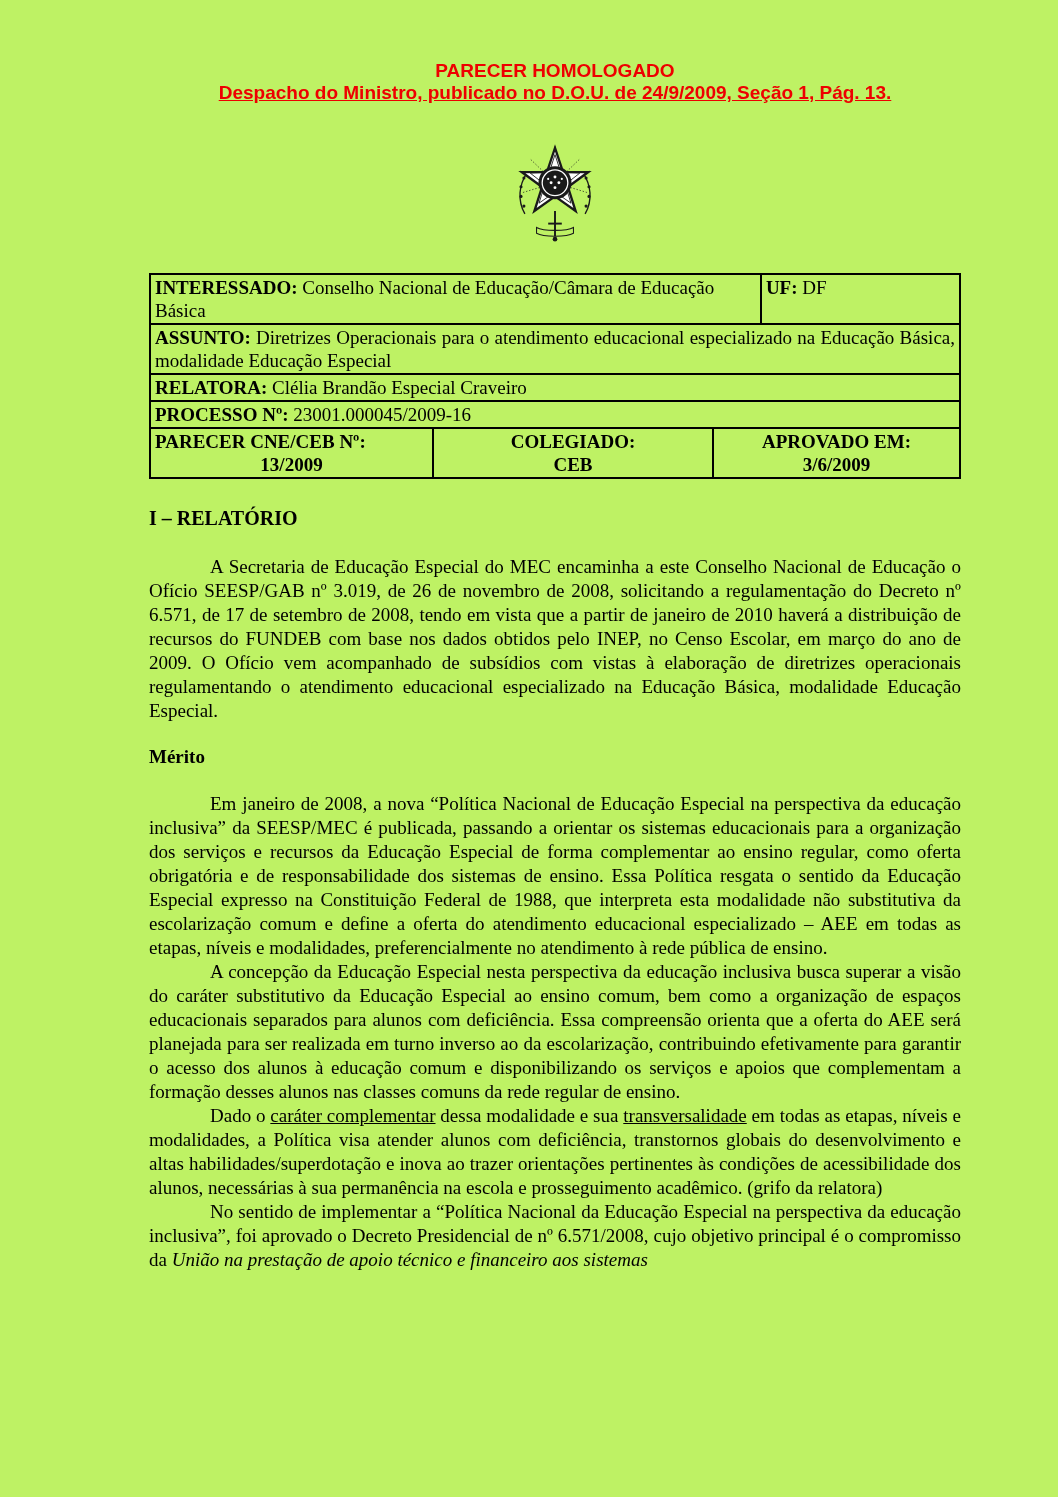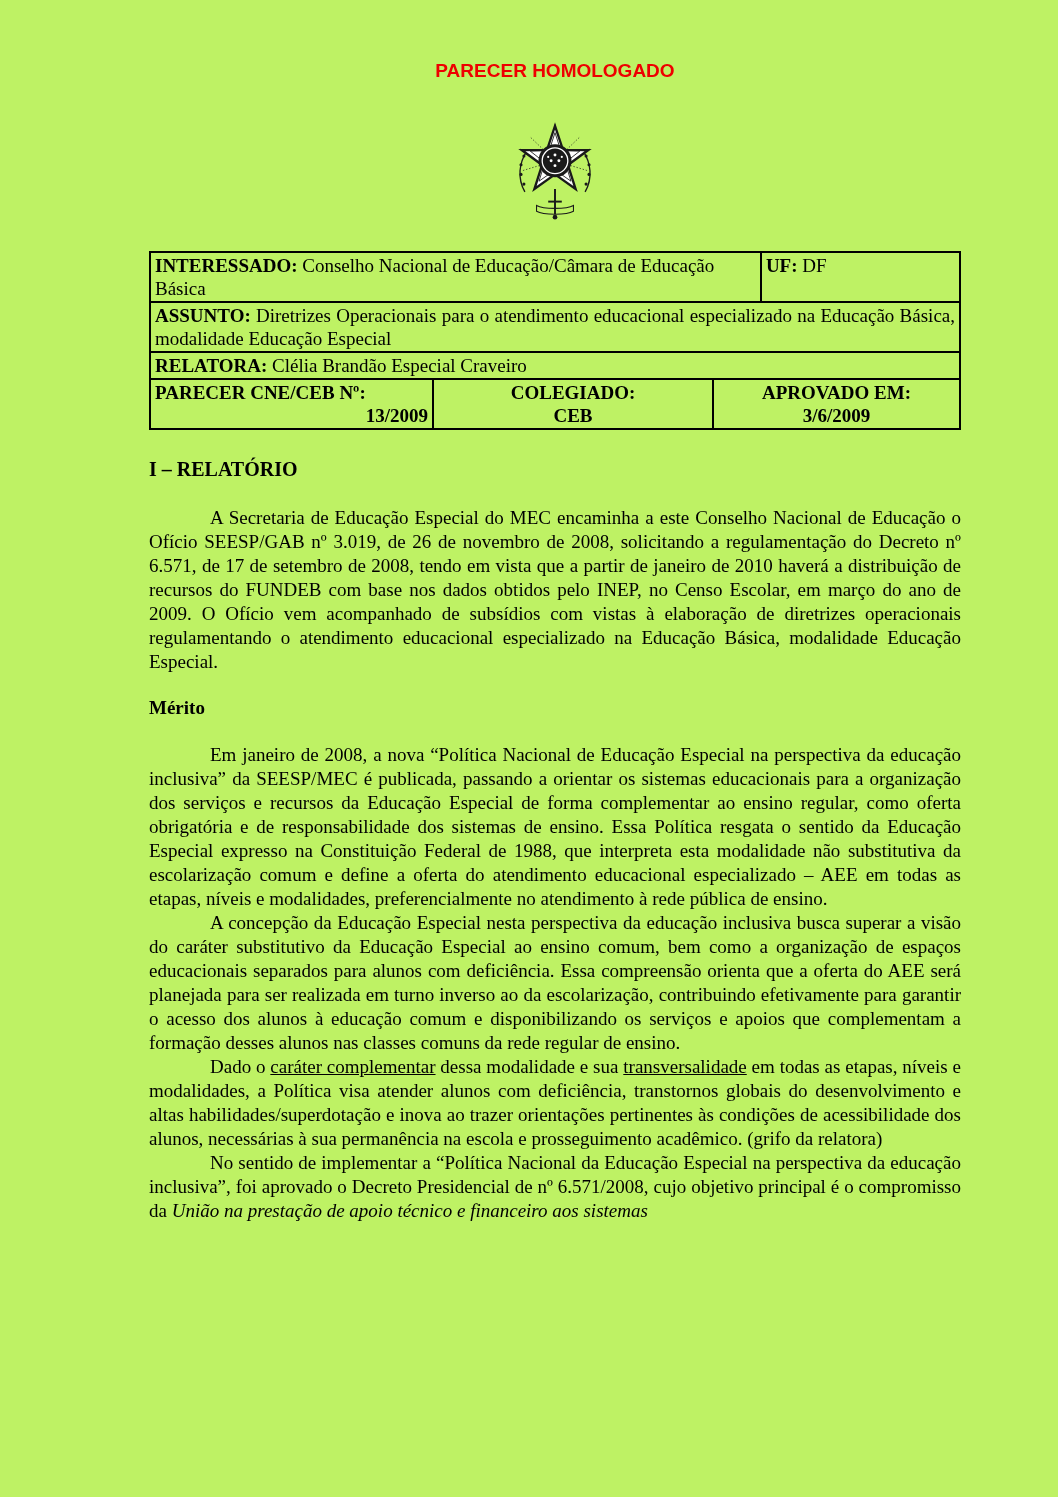--- a/index.html
+++ b/index.html
@@ -49,21 +49,21 @@
   }
   table.info-table td {
     border: 2px solid #000;
     padding: 1px 4px;
     vertical-align: top;
     line-height: 23px;
   }
   .lbl { font-weight: bold; }
   .cell-justify { text-align: justify; margin-top: 12px; }
   .cell-center { text-align: center; font-weight: bold; }
-  .cell-split .val-line { text-align: right; font-weight: bold; }
+  .cell-split .val-line { text-align: center; font-weight: bold; }
   .section-title {
     margin-top: 28px;
     font-weight: bold;
     font-size: 20px;
     line-height: 22px;
   }
   .body-para {
     text-align: justify;
     text-indent: 61px;
     font-size: 19px;
@@ -79,20 +79,21 @@
   .para-after-merito { margin-top: 24px; }
 </style>
 </head>
 <body>
 
 <div class="page">
   <div class="content">
 
     <div class="red-header">
       <div>PARECER HOMOLOGADO</div>
+      <div class="underlined">Despacho do Ministro, publicado no D.O.U. de 24/9/2009, Seção 1, Pág. 13.</div>
     </div>
 
     <div class="emblem-wrap">
       <svg width="88" height="102" viewBox="0 0 90 105" aria-hidden="true">
 
         <g stroke="#1a1a1a" stroke-width="0.7" stroke-dasharray="1.5,1.8">
           <line x1="45" y1="42" x2="45" y2="4"></line>
           <line x1="45" y1="42" x2="81" y2="30"></line>
           <line x1="45" y1="42" x2="68" y2="73"></line>
           <line x1="45" y1="42" x2="22" y2="73"></line>
@@ -149,20 +150,23 @@
         <td colspan="3"><span class="lbl">INTERESSADO:</span> <span>Conselho Nacional de Educação/Câmara de Educação Básica</span></td>
         <td><span class="lbl">UF:</span> <span>DF</span></td>
       </tr>
       <tr>
         <td colspan="4" class="cell-justify"><span class="lbl">ASSUNTO:</span> <span>Diretrizes Operacionais para o atendimento educacional especializado na Educação Básica, modalidade Educação Especial</span></td>
       </tr>
       <tr>
         <td colspan="4"><span class="lbl">RELATORA:</span> <span>Clélia Brandão Especial Craveiro</span></td>
       </tr>
       <tr>
+        <td colspan="4"><span class="lbl">PROCESSO Nº:</span> <span>23001.000045/2009-16</span></td>
+      </tr>
+      <tr>
         <td class="cell-split" style="width:283px">
           <div class="lbl">PARECER CNE/CEB Nº:</div>
           <div class="val-line">13/2009</div>
         </td>
         <td class="cell-center" style="width:280px">
           <div>COLEGIADO:</div>
           <div>CEB</div>
         </td>
         <td class="cell-center" colspan="2">
           <div>APROVADO EM:</div>

